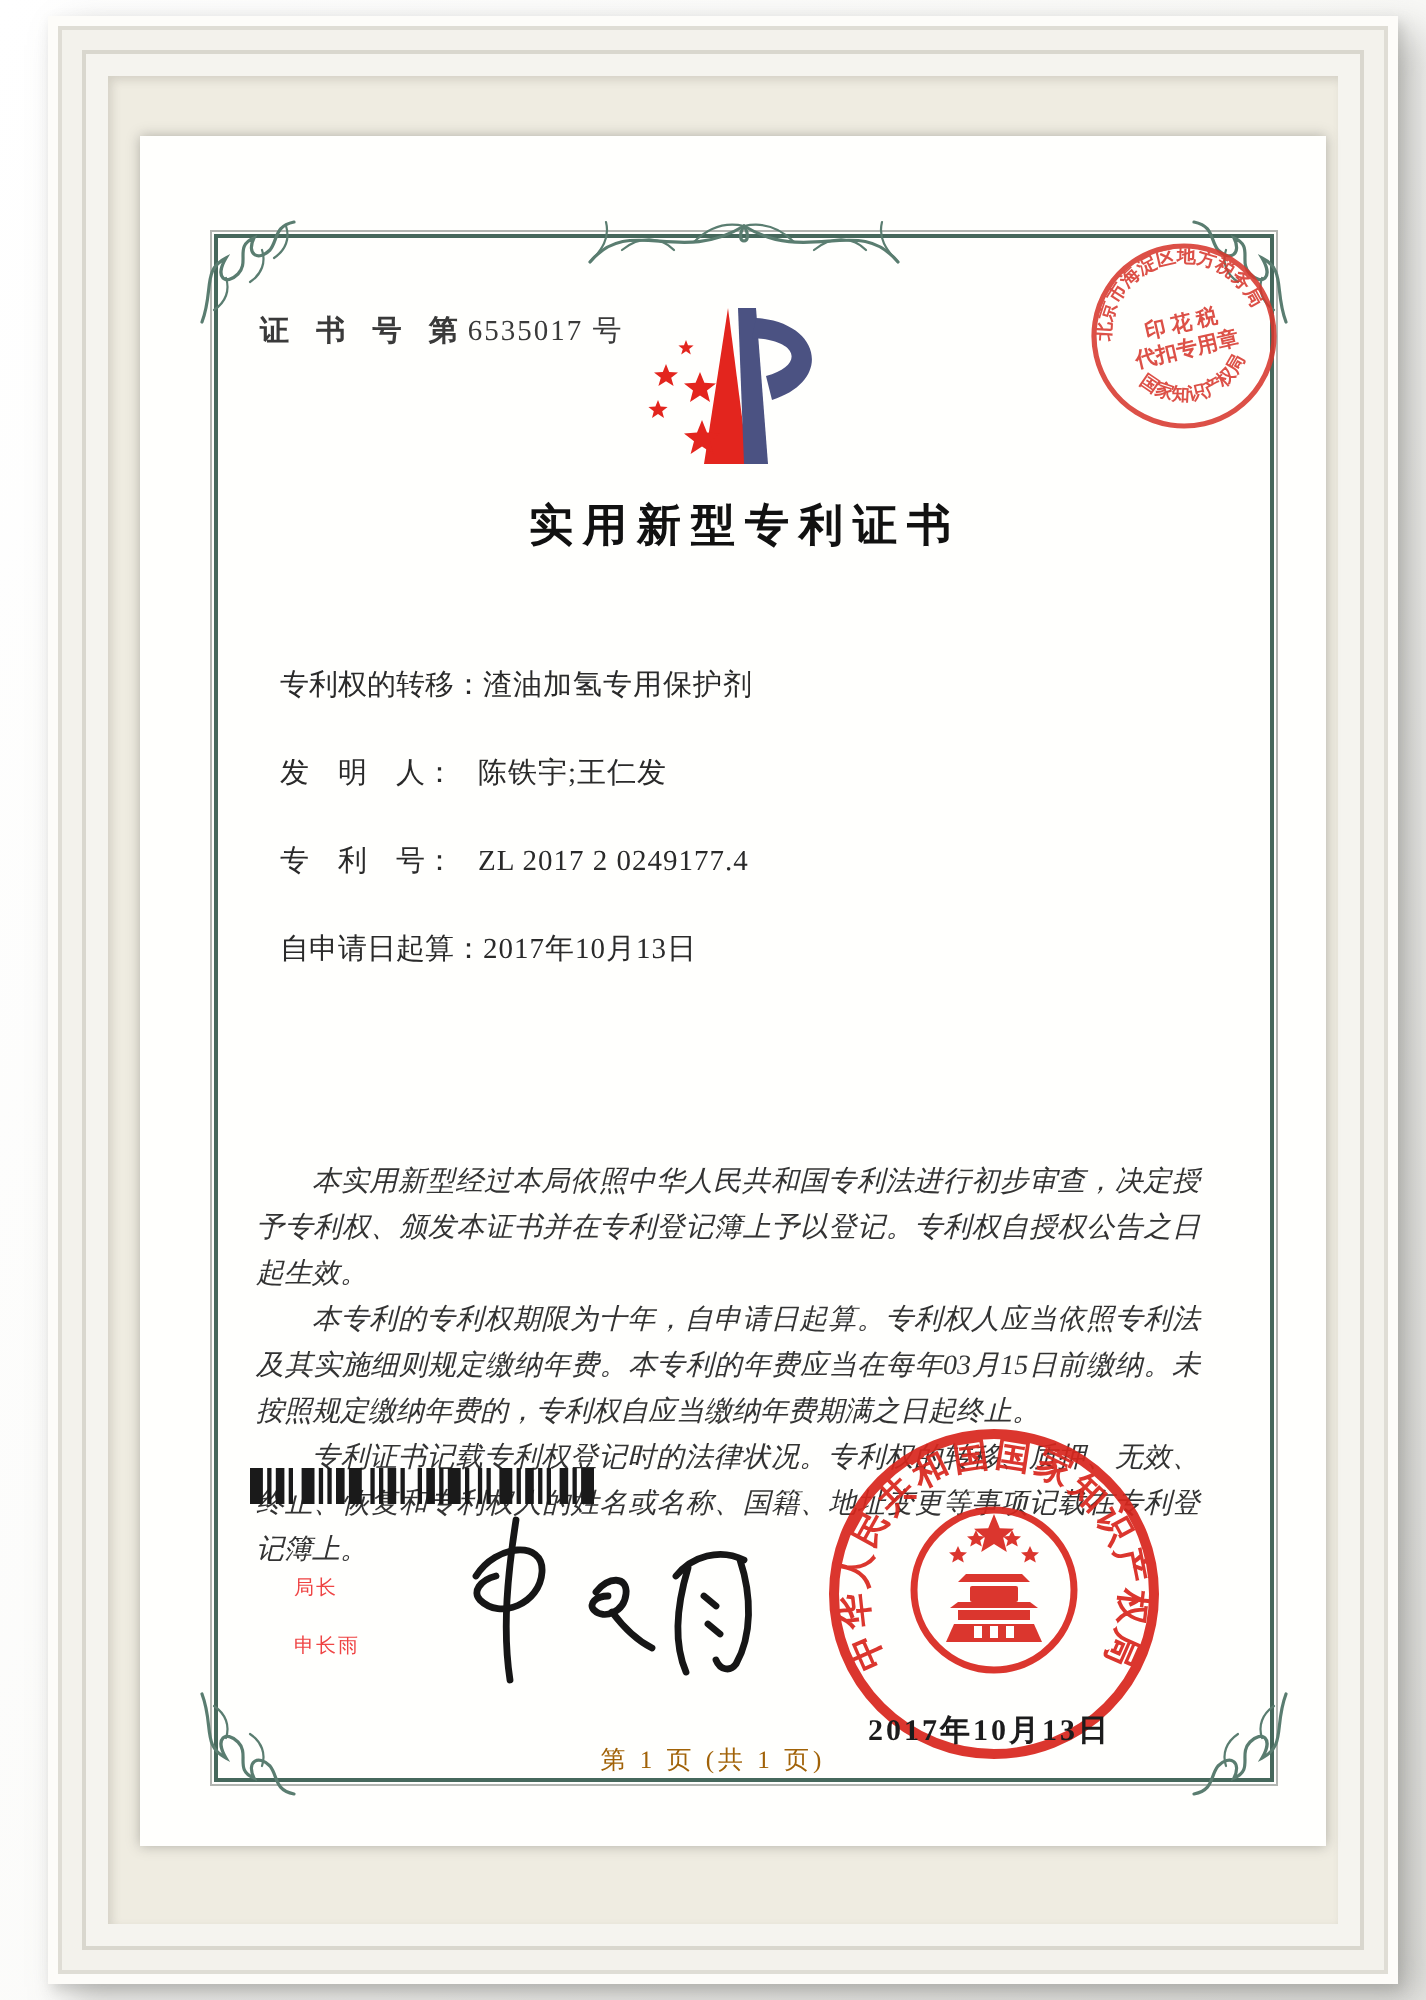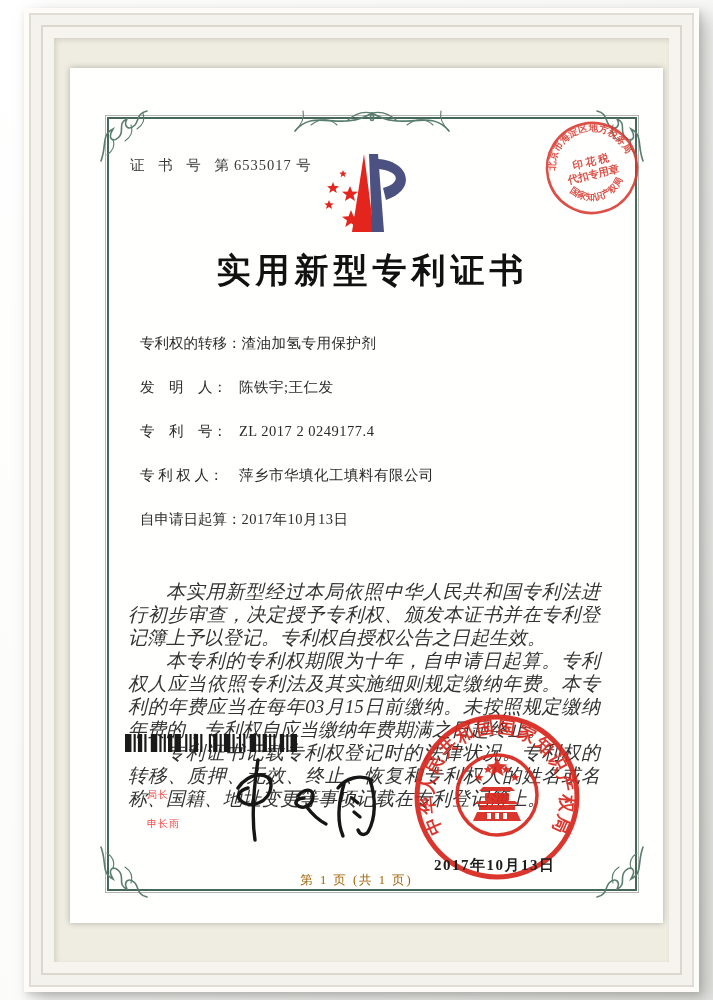--- a/index.html
+++ b/index.html
@@ -35,34 +35,34 @@
     position:absolute;left:37px;top:49px;width:526px;height:770px;
     border:2px solid #46685c;
     outline:1px solid #8287829e;
     outline-offset:1px;
   }
   .ornament{position:absolute;color:#5a7d70;}
   .cert-no{
     position:absolute;left:60px;top:88px;font-size:14.5px;color:#3a3a3a;
     letter-spacing:1px;
   }
-  .cert-no .sp{letter-spacing:5px;}
+  .cert-no .sp{letter-spacing:5px;font-weight:bold;}
   .logo{position:absolute;left:250px;top:84px;width:96px;height:84px;}
   .title{
     position:absolute;left:0;top:180px;width:100%;margin:0;
-    text-align:center;font-size:34px;font-weight:bold;letter-spacing:5px;
+    text-align:center;font-size:22px;font-weight:bold;letter-spacing:5px;
     transform:translateX(6px);color:#111;
   }
   .fields{position:absolute;left:70px;top:253px;width:480px;}
   .field-row{height:44px;line-height:44px;font-size:14.5px;color:#2a2a2a;white-space:nowrap;}
   .f-label{display:inline-block;min-width:99px;}
   .f-value{letter-spacing:.5px;}
   .paras{
     position:absolute;left:58px;top:512px;width:472px;
-    font-size:19px;line-height:23px;text-align:justify;
+    font-size:14px;line-height:23px;text-align:justify;
     font-style:italic;color:#333;
   }
   .paras p{margin:0;text-indent:2em;}
   .barcode{position:absolute;left:55px;top:666px;width:172px;height:18px;}
   .officer{
     position:absolute;left:77px;top:712px;
     font-family:"Liberation Sans","DejaVu Sans",sans-serif;
     font-size:10px;line-height:29px;color:#ef4444;letter-spacing:1px;
   }
   .signature{position:absolute;left:152px;top:684px;width:176px;height:98px;}
@@ -160,23 +160,20 @@
 
           <div class="field-row">
             <span class="f-label">发　明　人：</span><span class="f-value">陈铁宇;王仁发</span>
           </div>
 
           <div class="field-row">
             <span class="f-label">专　利　号：</span><span class="f-value">ZL 2017 2 0249177.4</span>
           </div>
 
 
-          <div class="field-row">
-            <span class="f-label">专 利 权 人：</span><span class="f-value">萍乡市华填化工填料有限公司</span>
-          </div>
 
           <div class="field-row">
             <span class="f-label">自申请日起算：</span><span class="f-value">2017年10月13日</span>
           </div>
         </div>
 
       <div class="paras">
 
           <p>本实用新型经过本局依照中华人民共和国专利法进行初步审查，决定授予专利权、颁发本证书并在专利登记簿上予以登记。专利权自授权公告之日起生效。</p>
 

